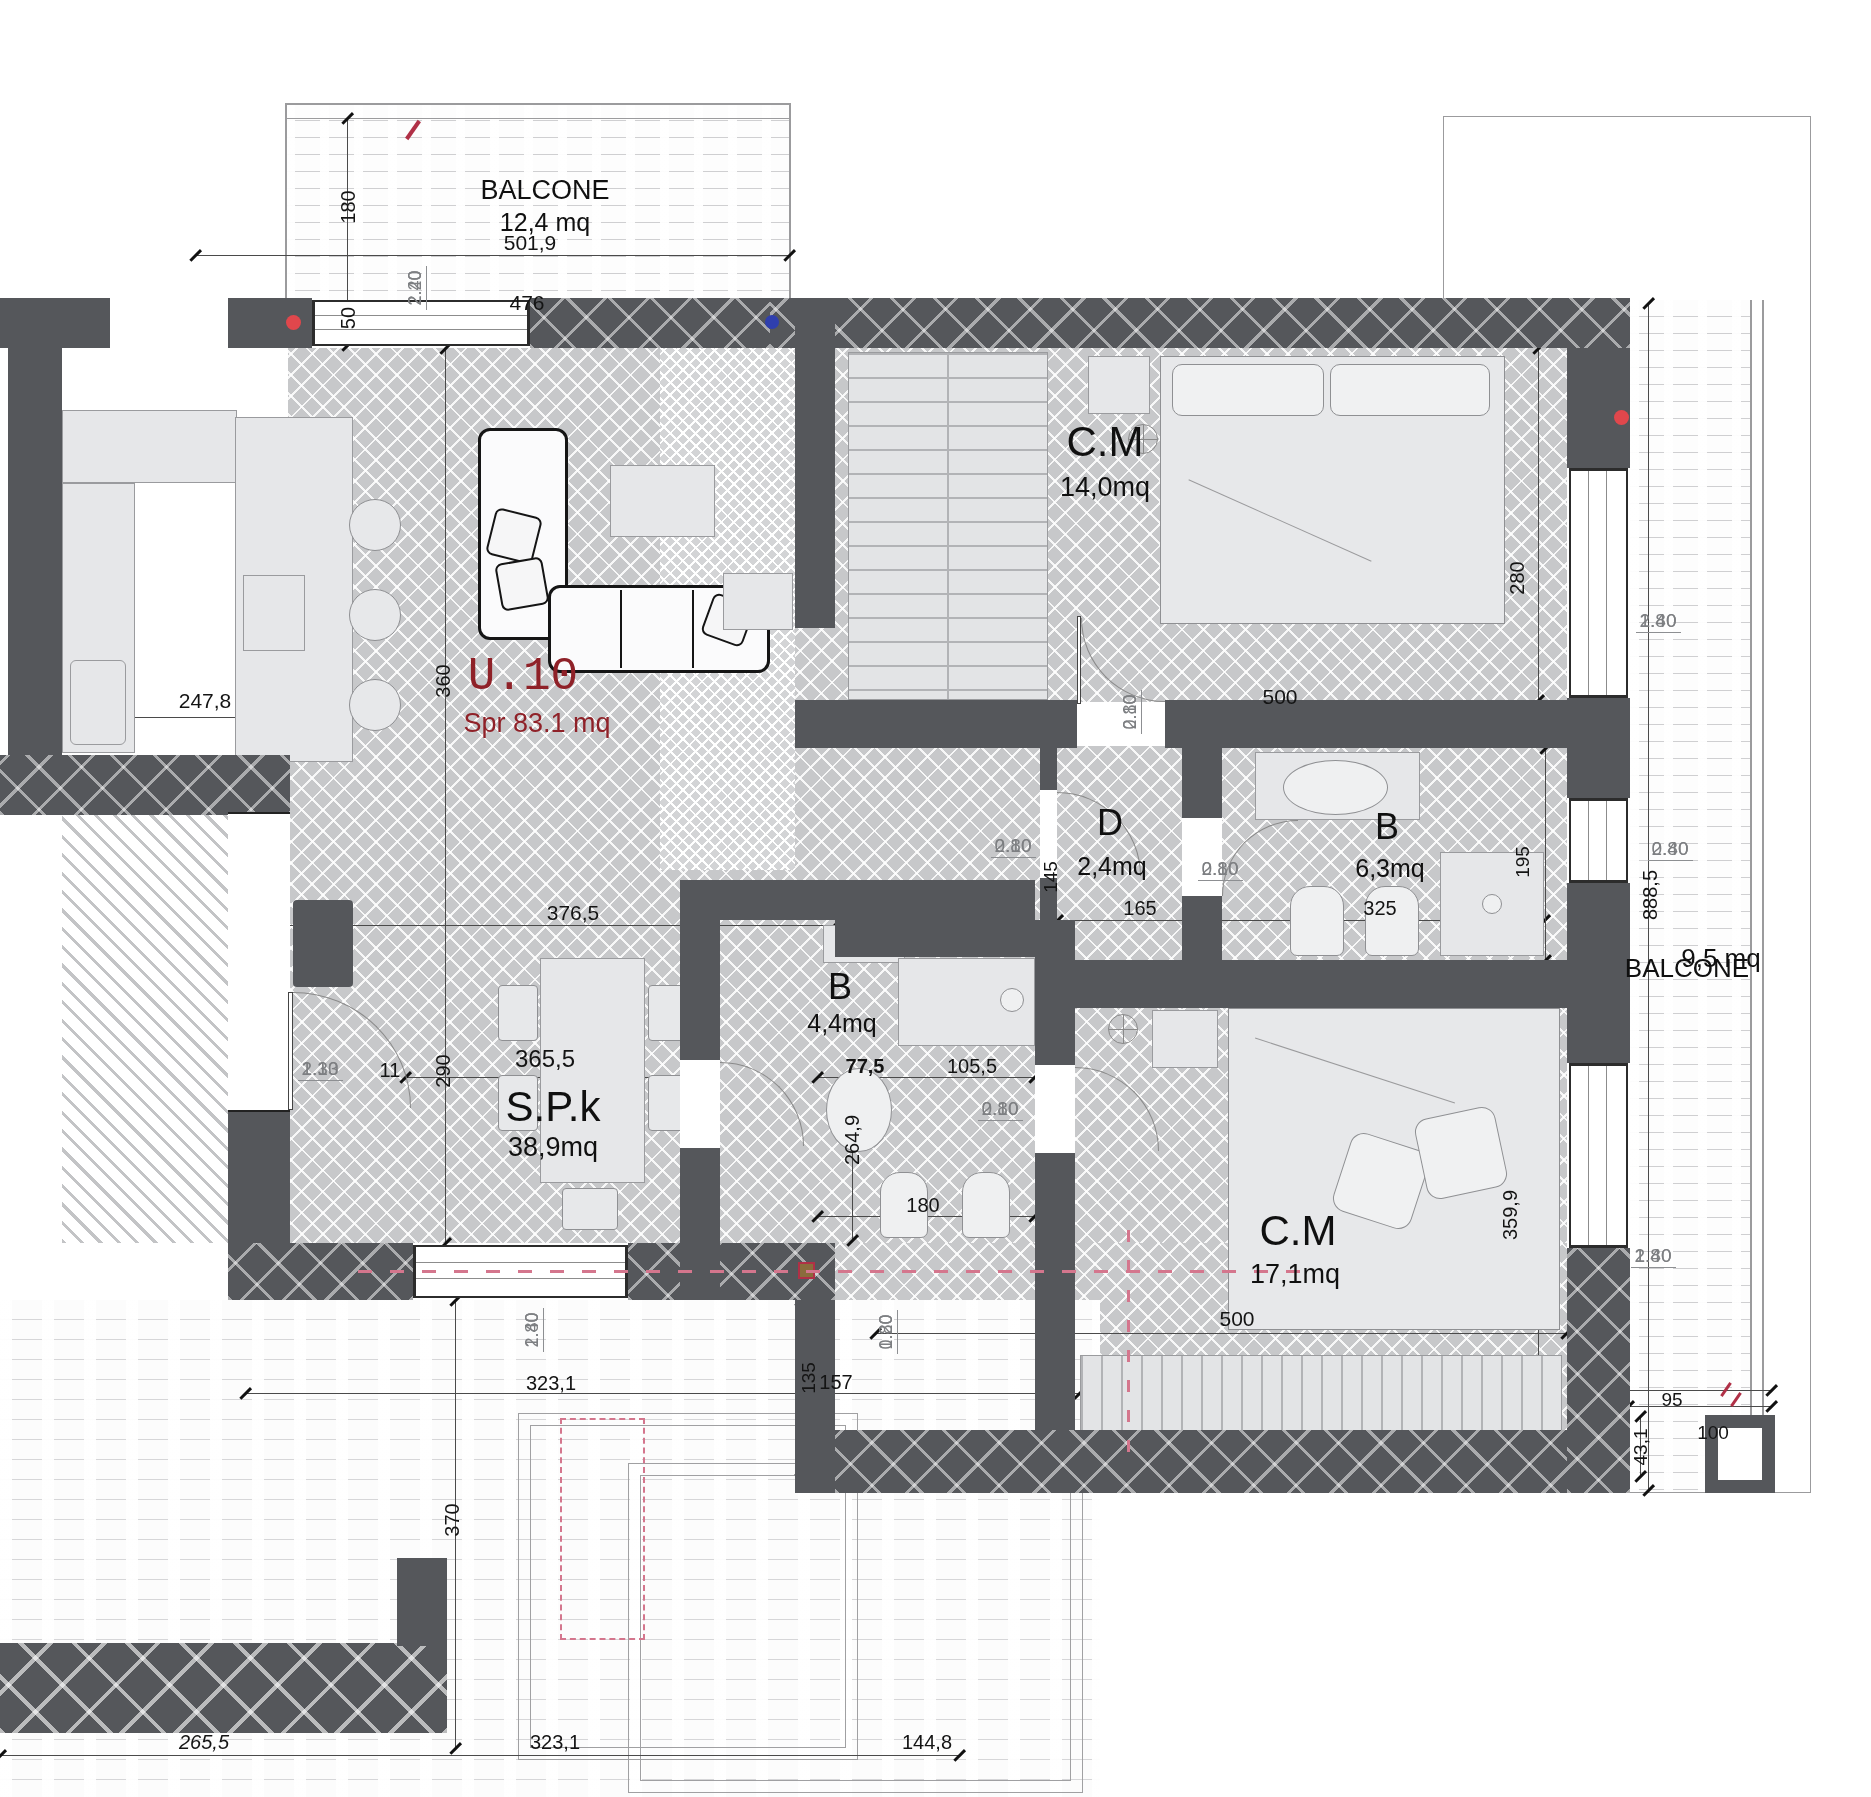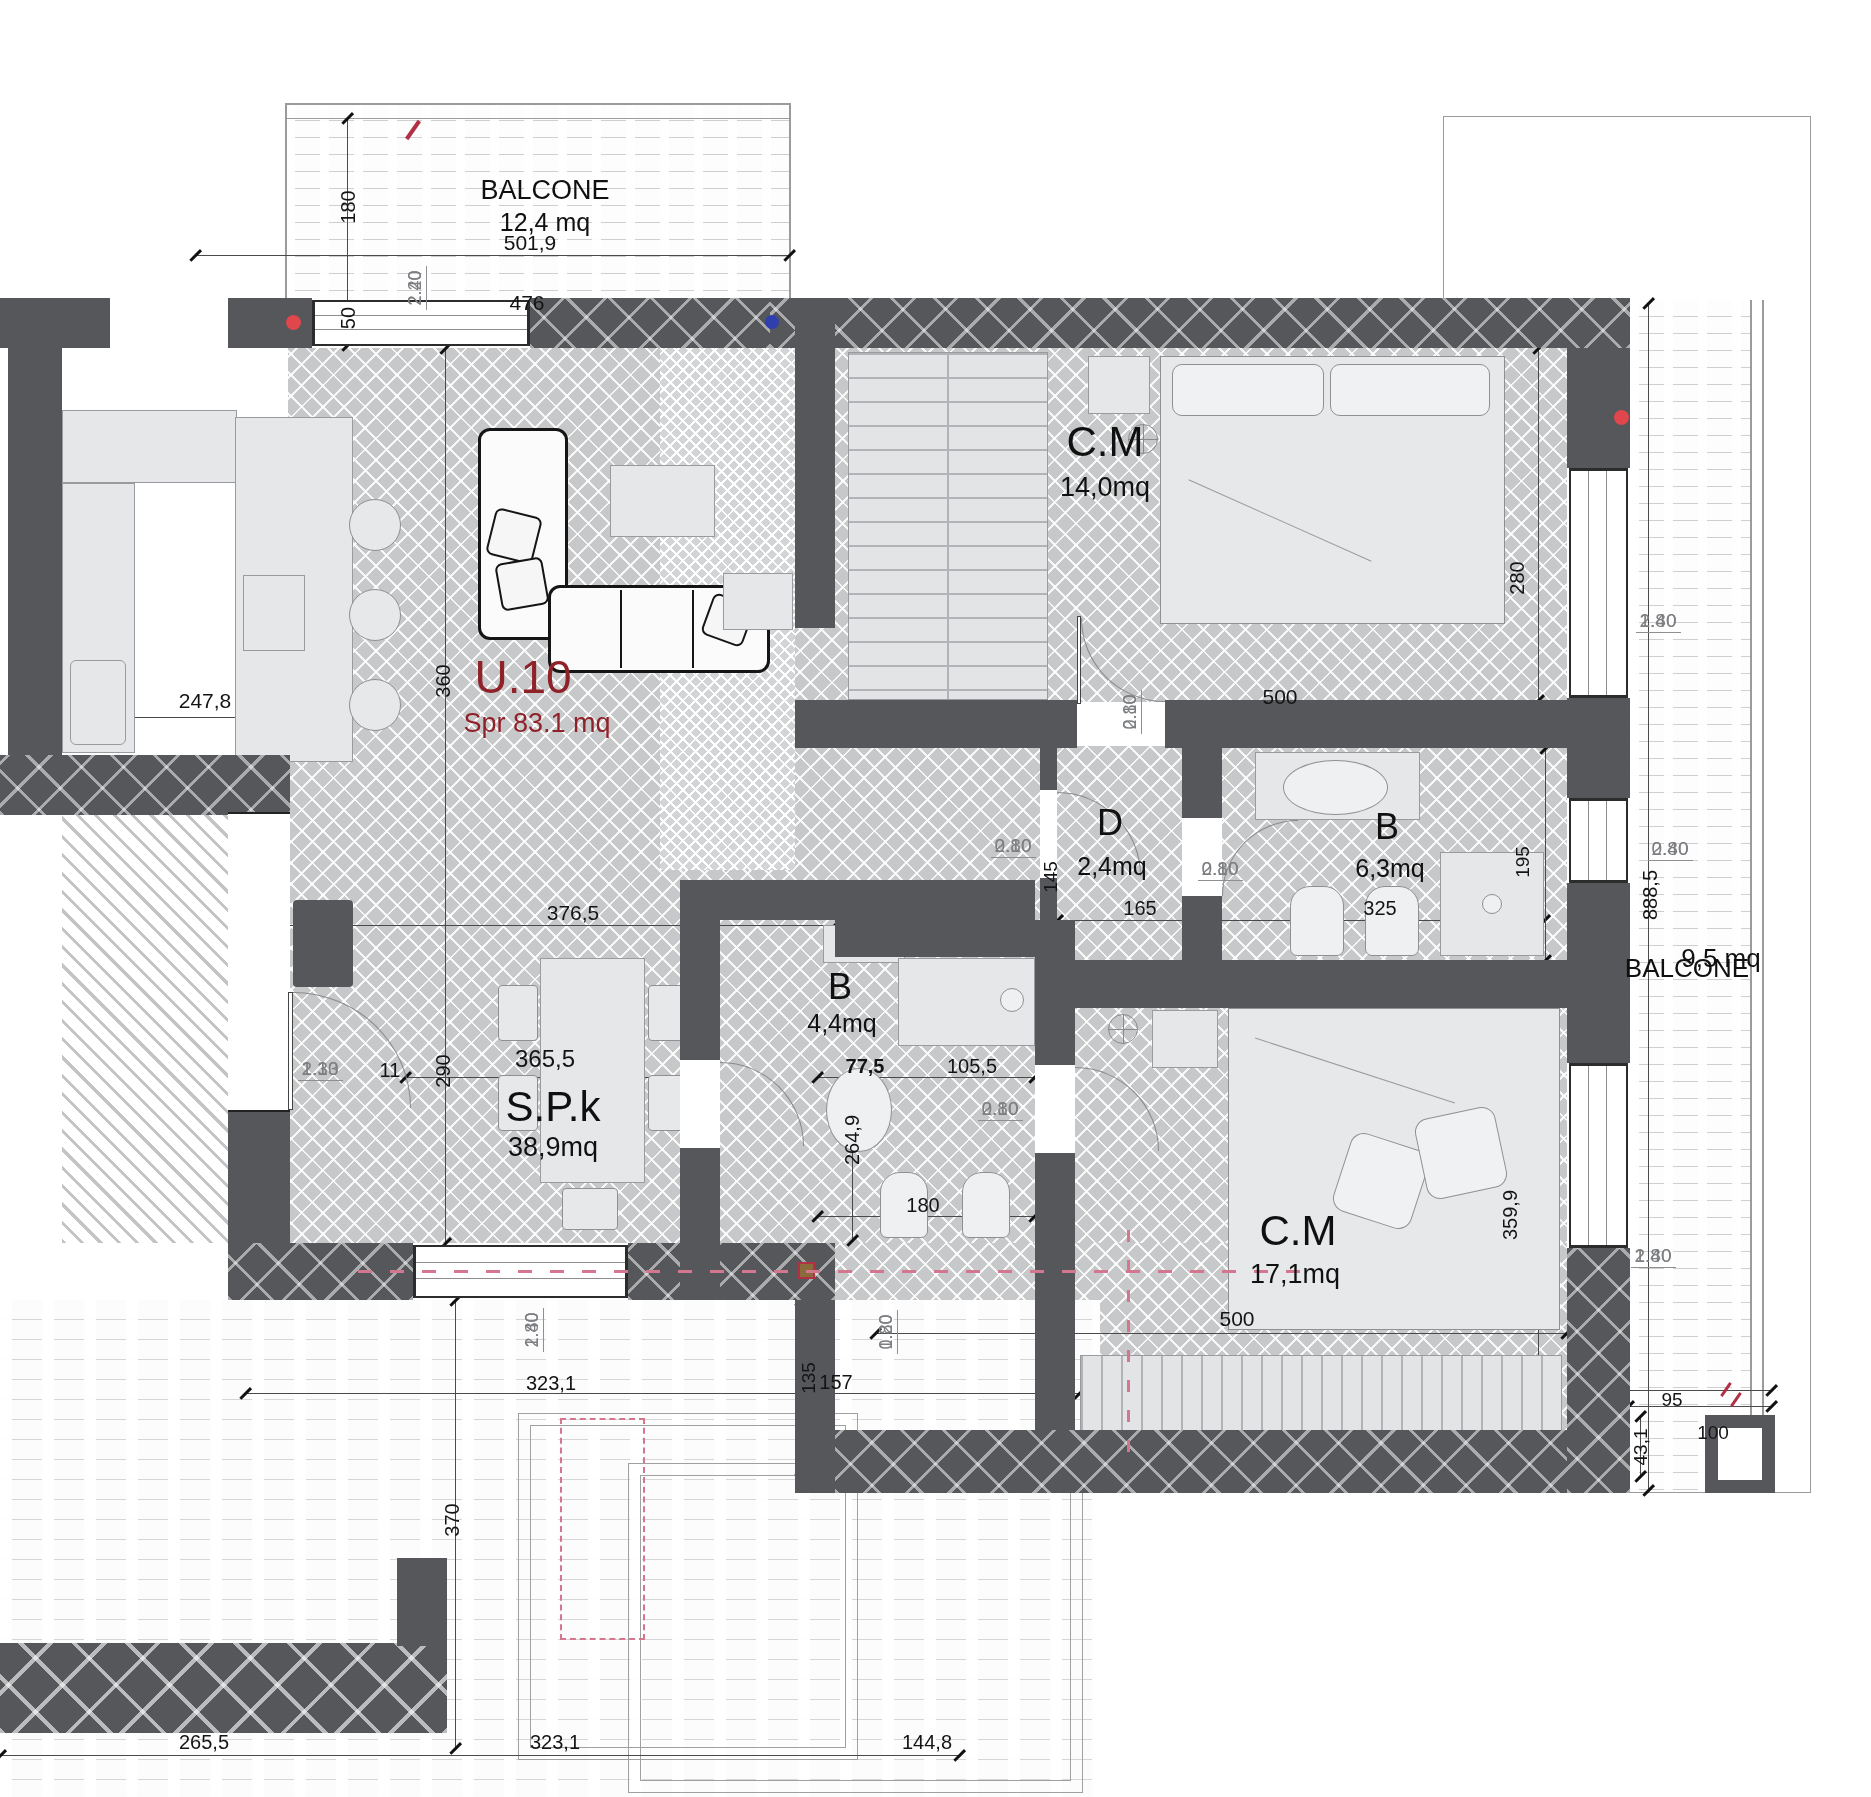--- a/index.html
+++ b/index.html
@@ -260,21 +260,21 @@
   <div class="dot" style="left:765px;top:315px;width:14px;height:14px;background:#2f3fae;"></div>
   <div class="dot" style="left:1614px;top:410px;width:15px;height:15px;background:#e0474c;"></div>
   <div class="rtick" style="left:402px;top:128px;height:4px;width:22px;"></div>
   <div style="left:798px;top:1262px;width:17px;height:17px;background:#8a6c3c;border:2px solid #b03046;"></div>
   <div class="pinkdash" style="left:358px;top:1270px;width:950px;"></div>
   <div class="pinkdashv" style="left:1127px;top:1230px;height:240px;"></div>
   <div style="left:560px;top:1418px;width:85px;height:222px;border:2px dashed #d4768d;background:transparent;"></div>
 
   <span class="rname" style="left:545px;top:190px;font-size:27px;">BALCONE</span>
   <span class="rname" style="left:545px;top:222px;font-size:25px;">12,4 mq</span>
-  <span class="rname red" style="left:523px;top:677px;font-size:46px;">U.10</span>
+  <span class="rname red" style="left:523px;top:677px;font-size:46px;font-family:Liberation Mono, monospace;">U.10</span>
   <span class="rname red" style="left:537px;top:723px;font-size:27px;">Spr 83.1 mq</span>
   <span class="rname" style="left:1105px;top:442px;font-size:42px;">C.M</span>
   <span class="rname" style="left:1105px;top:487px;font-size:27px;">14,0mq</span>
   <span class="rname" style="left:1110px;top:823px;font-size:36px;">D</span>
   <span class="rname" style="left:1112px;top:866px;font-size:25px;">2,4mq</span>
   <span class="rname" style="left:1387px;top:827px;font-size:36px;">B</span>
   <span class="rname" style="left:1390px;top:868px;font-size:25px;">6,3mq</span>
   <span class="rname" style="left:840px;top:987px;font-size:36px;">B</span>
   <span class="rname" style="left:842px;top:1023px;font-size:25px;">4,4mq</span>
   <span class="rname" style="left:553px;top:1107px;font-size:42px;">S.P.k</span>
@@ -307,21 +307,21 @@
   <span class="dim" style="left:1237px;top:1318px;font-size:21px;">500</span>
   <span class="dim rot" style="left:1510px;top:1215px;">359,9</span>
   <span class="dim rot" style="left:1650px;top:895px;">888,5</span>
   <span class="dim" style="left:1676px;top:1432px;font-size:19px;margin-left:37px;">100</span>
   <span class="dim" style="left:1672px;top:1399px;font-size:19px;">95</span>
   <span class="dim rot" style="left:1640px;top:1447px;font-size:19px;">43,1</span>
   <span class="dim" style="left:551px;top:1383px;">323,1</span>
   <span class="dim rot" style="left:808px;top:1378px;font-size:19px;">135</span>
   <span class="dim" style="left:836px;top:1382px;">157</span>
   <span class="dim rot" style="left:452px;top:1520px;">370</span>
-  <span class="dim" style="left:204px;top:1742px;">265,5</span>
+  <span class="dim" style="left:204px;top:1742px;font-style:italic;">265,5</span>
   <span class="dim" style="left:555px;top:1742px;">323,1</span>
   <span class="dim" style="left:927px;top:1742px;">144,8</span>
 
   <div class="olabel rotl" style="left:405px;top:288px;font-size:18px;">
     <span>2.20</span>
       <span>2.40</span>
   </div>
   <div class="olabel" style="left:320px;top:1058px;">
     <span>1.33</span>
       <span>2.10</span>

